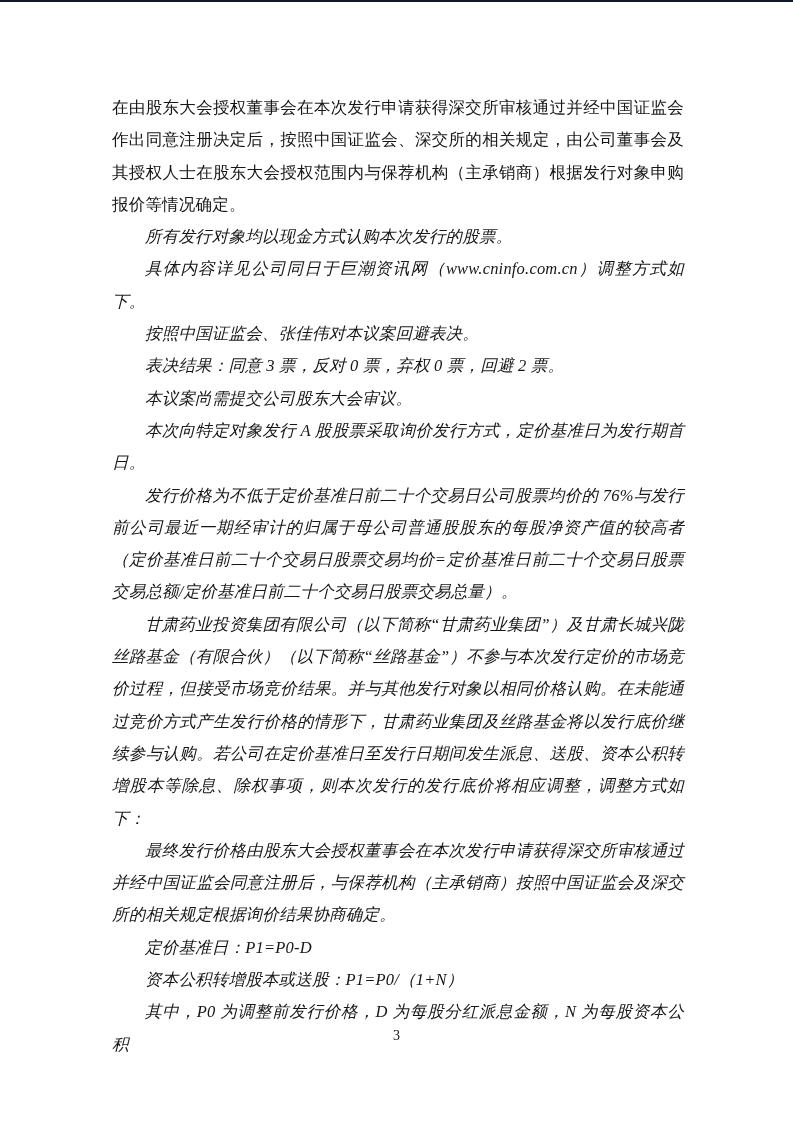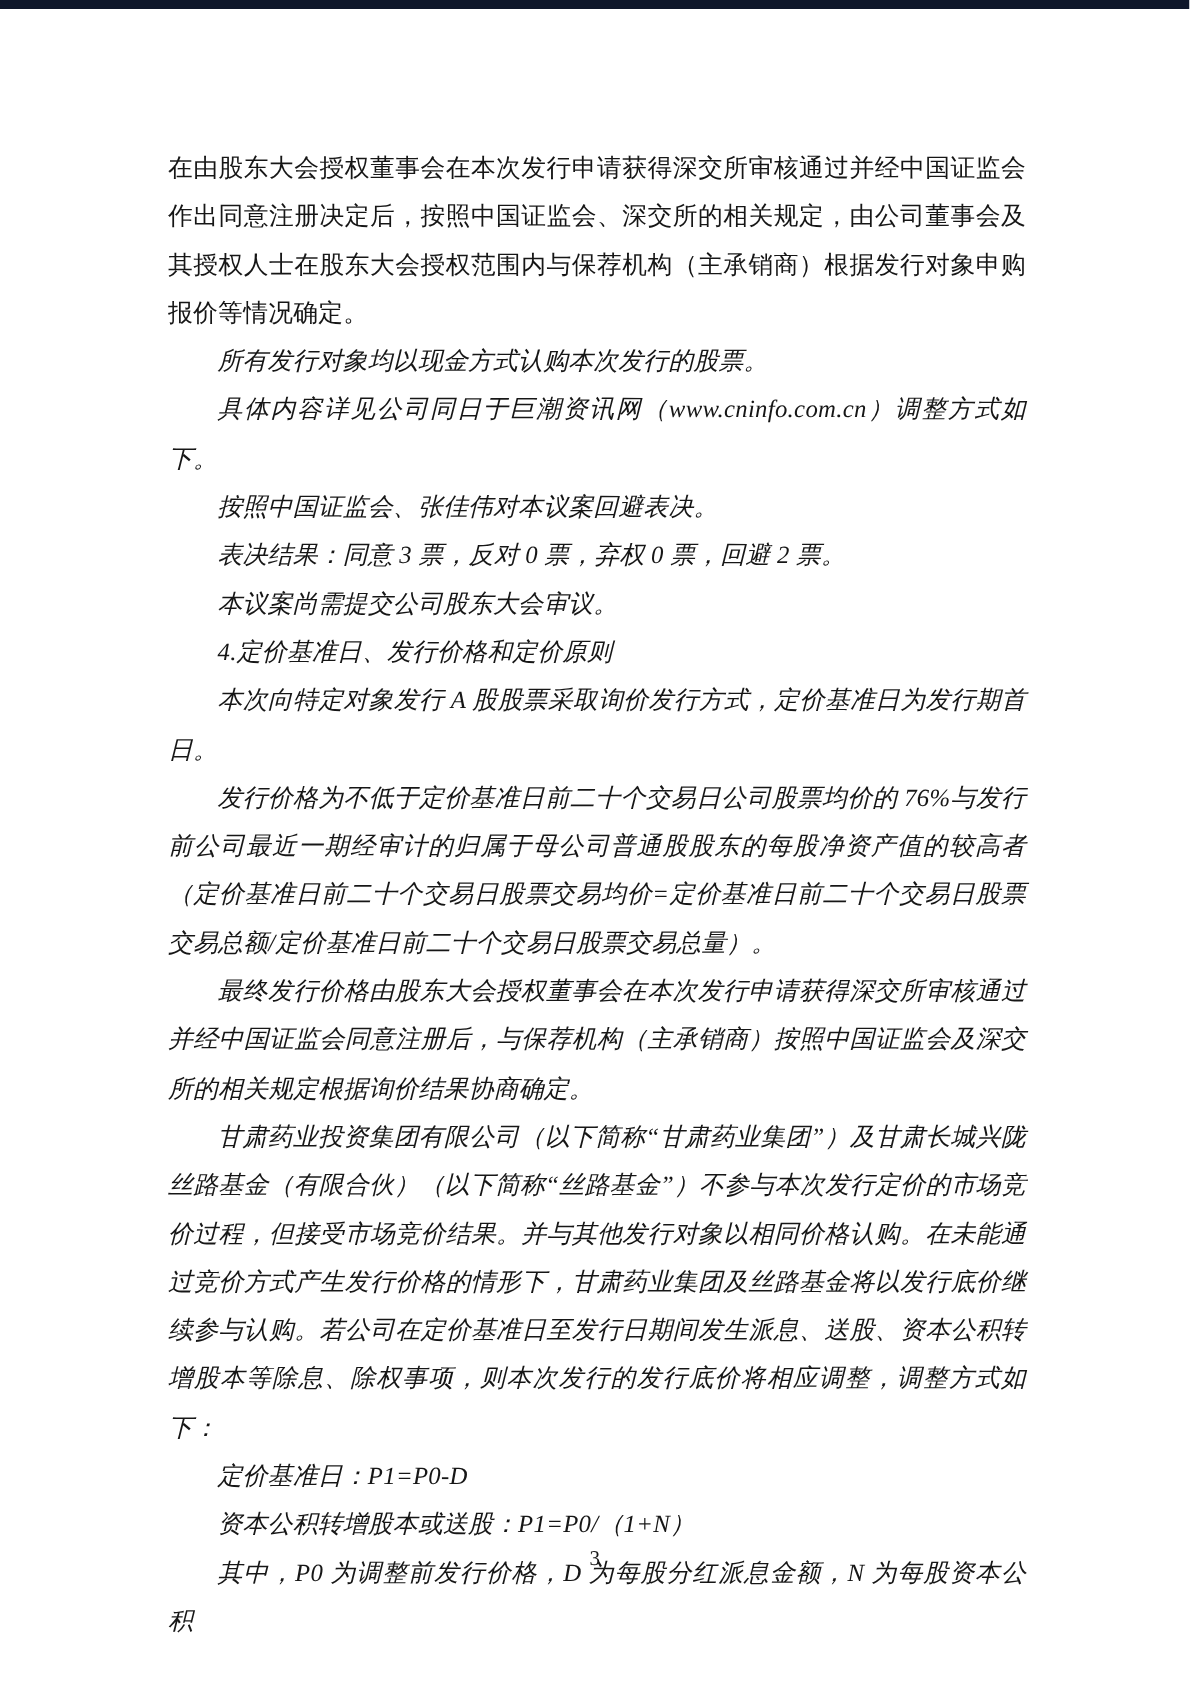--- a/index.html
+++ b/index.html
@@ -7,21 +7,21 @@
     width: 793px;
     background: #ffffff;
     font-family: "Liberation Serif", "DejaVu Serif", serif;
   }
   .page {
     position: relative;
     width: 793px;
     height: 1122px;
     background: #ffffff;
     overflow: hidden;
-    border-top: 6px solid #0f172a;
+    border-top: 2px solid #0f172a;
   }
   .doc-body {
     position: absolute;
     left: 112px;
     top: 90px;
     width: 572px;
     color: #161616;
   }
   .para {
     font-size: 16.5px;
@@ -50,25 +50,24 @@
 
 <div class="page">
   <div class="doc-body">
 
   <p class="para">在由股东大会授权董事会在本次发行申请获得深交所审核通过并经中国证监会作出同意注册决定后，按照中国证监会、深交所的相关规定，由公司董事会及其授权人士在股东大会授权范围内与保荐机构（主承销商）根据发行对象申购报价等情况确定。</p>
       <p class="para indent">所有发行对象均以现金方式认购本次发行的股票。</p>
       <p class="para indent">具体内容详见公司同日于巨潮资讯网（www.cninfo.com.cn）调整方式如下。</p>
       <p class="para indent">按照中国证监会、张佳伟对本议案回避表决。</p>
       <p class="para indent">表决结果：同意 3 票，反对 0 票，弃权 0 票，回避 2 票。</p>
       <p class="para indent">本议案尚需提交公司股东大会审议。</p>
-      <p class="para indent">4.定价基准日、发行价格和定价原则</p>
       <p class="para indent">本次向特定对象发行 A 股股票采取询价发行方式，定价基准日为发行期首日。</p>
       <p class="para indent">发行价格为不低于定价基准日前二十个交易日公司股票均价的 76%与发行前公司最近一期经审计的归属于母公司普通股股东的每股净资产值的较高者（定价基准日前二十个交易日股票交易均价=定价基准日前二十个交易日股票交易总额/定价基准日前二十个交易日股票交易总量）。</p>
+      <p class="para indent">甘肃药业投资集团有限公司（以下简称“甘肃药业集团”）及甘肃长城兴陇丝路基金（有限合伙）（以下简称“丝路基金”）不参与本次发行定价的市场竞价过程，但接受市场竞价结果。并与其他发行对象以相同价格认购。在未能通过竞价方式产生发行价格的情形下，甘肃药业集团及丝路基金将以发行底价继续参与认购。若公司在定价基准日至发行日期间发生派息、送股、资本公积转增股本等除息、除权事项，则本次发行的发行底价将相应调整，调整方式如下：</p>
       <p class="para indent">最终发行价格由股东大会授权董事会在本次发行申请获得深交所审核通过并经中国证监会同意注册后，与保荐机构（主承销商）按照中国证监会及深交所的相关规定根据询价结果协商确定。</p>
-      <p class="para indent">甘肃药业投资集团有限公司（以下简称“甘肃药业集团”）及甘肃长城兴陇丝路基金（有限合伙）（以下简称“丝路基金”）不参与本次发行定价的市场竞价过程，但接受市场竞价结果。并与其他发行对象以相同价格认购。在未能通过竞价方式产生发行价格的情形下，甘肃药业集团及丝路基金将以发行底价继续参与认购。若公司在定价基准日至发行日期间发生派息、送股、资本公积转增股本等除息、除权事项，则本次发行的发行底价将相应调整，调整方式如下：</p>
       <p class="para indent">定价基准日：P1=P0-D</p>
       <p class="para indent">资本公积转增股本或送股：P1=P0/（1+N）</p>
       <p class="para indent">其中，P0 为调整前发行价格，D 为每股分红派息金额，N 为每股资本公积</p>
     </div>
   <div class="page-footer">
     <span class="page-number">3</span>
   </div>
 </div>
 
 </body></html>

